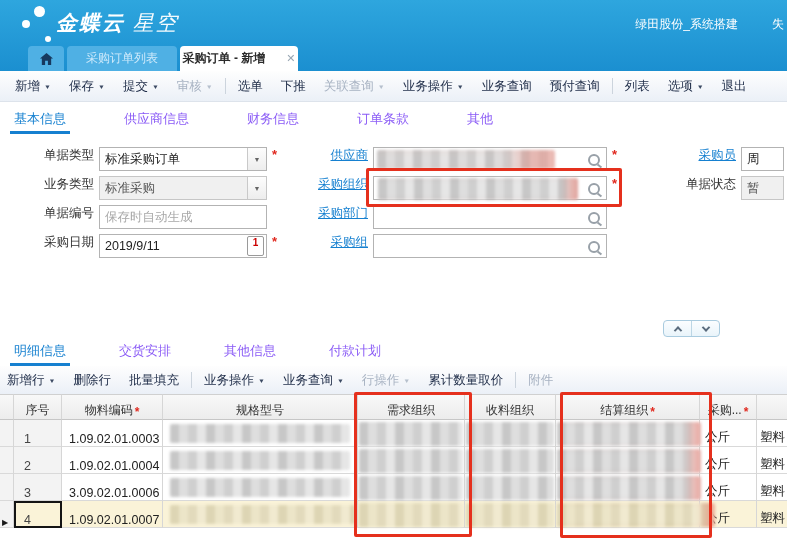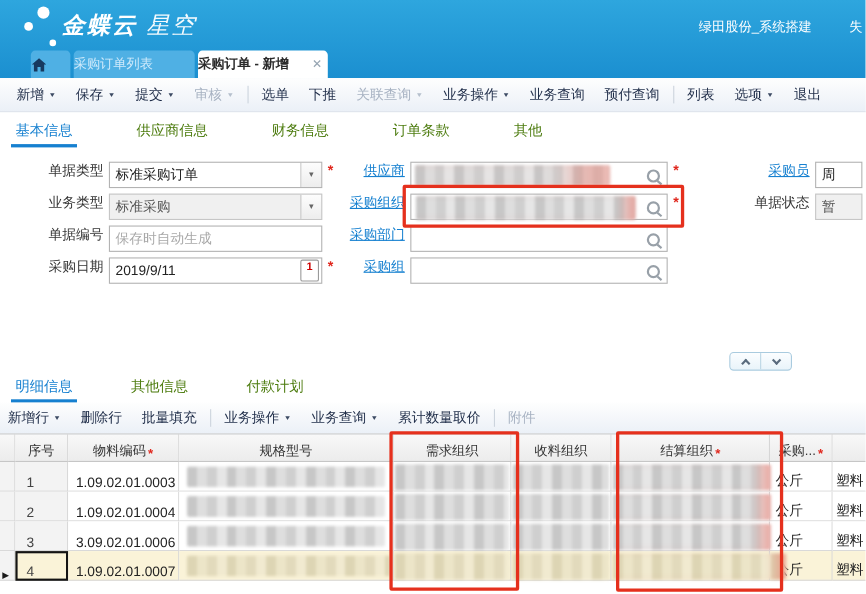--- a/index.html
+++ b/index.html
@@ -10,51 +10,51 @@
   
   .tophdr{left:0;top:0;width:787px;height:71px;background:linear-gradient(#2ea6de,#1b8fd0)}
   .dot{position:absolute;background:#fff;border-radius:50%}
   .logo-text{position:absolute;left:56px;top:9px;color:#fff;font-style:italic;letter-spacing:2px;font-size:21px}
   .logo-bold{font-weight:bold}
   .logo-light{font-weight:normal;opacity:.95}
   .tenant{position:absolute;top:16px;left:598px;width:140px;color:#fff;font-size:12px;text-align:right;white-space:nowrap}
   .usercut{position:absolute;top:16px;left:772px;color:#fff;font-size:12px;white-space:nowrap}
 
   
-  .wtab{position:absolute;top:46px;height:25px;border-radius:4px 4px 0 0;display:flex;align-items:center;font-size:12px;box-sizing:border-box}
+  .wtab{position:absolute;top:46px;height:25px;border-radius:4px 4px 0 0;display:flex;align-items:center;justify-content:center;font-size:12px;box-sizing:border-box}
   .wtab-home{left:28px;width:36px;background:#4fb0e4}
   .wtab-list{left:67px;width:110px;background:#4fb0e4;color:#cfeafb}
   .wtab-active{left:180px;width:118px;background:#fff;color:#2b2b2b;font-weight:bold;gap:21px}
   .wtab-close{color:#98a6b3;font-weight:normal;font-size:11px;cursor:pointer}
 
   
   .toolbar{left:0;width:787px;background:linear-gradient(#fefefe,#ebf0f7);border-bottom:1px solid #dde3eb;display:flex;align-items:center}
   .toolbar1{top:71px;height:30px;padding-left:6px}
   .toolbar2{top:366px;height:28px;padding-left:2px}
   .tbtn{padding:0 9px;font-size:12.5px;color:#1d2b47;display:flex;align-items:center;gap:4px;height:100%;cursor:pointer;white-space:nowrap}
   .tbtn .caret{font-size:7px;color:#3c4a63;transform:scaleY(.85)}
   .tbtn.dis{color:#a7b2c2;cursor:default}
   .tbtn.dis .caret{color:#b6c0cd}
   .sep{width:1px;height:16px;background:#ccd4dd;margin:0 3px}
 
   
   .sectabs{left:0;width:787px;display:flex;align-items:flex-end;padding-left:10px}
   .sectabs1{top:101px;height:33px;gap:50px}
   .sectabs2{top:338px;height:28px;gap:45px}
-  .stab{font-size:13px;color:#4d7c0f;padding:6px 4px;cursor:pointer;white-space:nowrap}
+  .stab{font-size:13px;color:#8b5cf6;padding:6px 4px;cursor:pointer;white-space:nowrap}
   .stab.active{color:#1680d0;font-weight:normal;border-bottom:3px solid #1680d0;padding-bottom:3px}
 
   
   .frow{position:absolute;height:26px;display:flex;align-items:flex-start}
   .flabel{text-align:right;margin-right:5px;font-size:12.5px;color:#333;white-space:nowrap}
   .flabel.w58{width:58px}.flabel.w90{width:90px}.flabel.w76{width:76px}
   .flink{color:#1680d0;text-decoration:underline;cursor:pointer}
   .field{height:24px;border:1px solid #b3b3b3;background:#fff;display:flex;align-items:center;
          font-size:12.5px;color:#222;padding-left:5px;box-sizing:border-box;position:relative;overflow:hidden}
-  .f166{width:194px}.f234{width:234px}.f43{width:43px}
+  .f166{width:168px}.f234{width:234px}.f43{width:43px}
   .field.disabled{background:#f0f0f0;color:#555;border-color:#c6c6c6}
   .ph{color:#a8a8a8}
   .ddbtn{position:absolute;right:0;top:0;width:18px;height:100%;border-left:1px solid #c9c9c9;
          display:flex;align-items:center;justify-content:center;font-size:7px;color:#666;
          background:linear-gradient(#fdfdfd,#ededed);cursor:pointer}
   .req{color:#e0281e;margin-left:5px;font-size:13px;font-weight:bold}
   .mag{position:absolute;right:6px;top:6px;width:8px;height:8px;border:2px solid #98a0a8;border-radius:50%;cursor:pointer}
   .mag::after{content:"";position:absolute;width:5px;height:2px;background:#98a0a8;right:-4px;bottom:-3px;transform:rotate(40deg)}
   .cal{position:absolute;right:2px;top:1px;width:17px;height:20px;border:1px solid #9a9a9a;background:#fff;border-radius:2px;box-sizing:border-box;cursor:pointer}
   .cal .bar{height:5px;background:linear-gradient(#ff6a5a,#d42315);border-radius:1px 1px 0 0;position:relative}
@@ -266,20 +266,21 @@
   <div class="cbtn">
       <span class="chev up"></span>
     </div>
   <div class="cbtn">
       <span class="chev down"></span>
     </div>
 </div>
 
 <div class="abs sectabs sectabs2">
   <div class="stab active">明细信息</div>
+  <div class="stab">交货安排</div>
   <div class="stab">其他信息</div>
   <div class="stab">付款计划</div>
 </div>
 
 <div class="abs toolbar toolbar2">
   <div class="tbtn" style="margin-left:-4px">
       <span>新增行</span>
       <span class="caret">▼</span>
     </div>
   <div class="tbtn">
@@ -288,20 +289,24 @@
   <div class="tbtn">
       <span>批量填充</span>
     </div>
   <div class="sep"></div>
   <div class="tbtn">
       <span>业务操作</span>
       <span class="caret">▼</span>
     </div>
   <div class="tbtn">
       <span>业务查询</span>
+      <span class="caret">▼</span>
+    </div>
+  <div class="tbtn dis">
+      <span>行操作</span>
       <span class="caret">▼</span>
     </div>
   <div class="tbtn">
       <span>累计数量取价</span>
     </div>
   <div class="sep"></div>
   <div class="tbtn dis">
       <span>附件</span>
     </div>
 </div>

